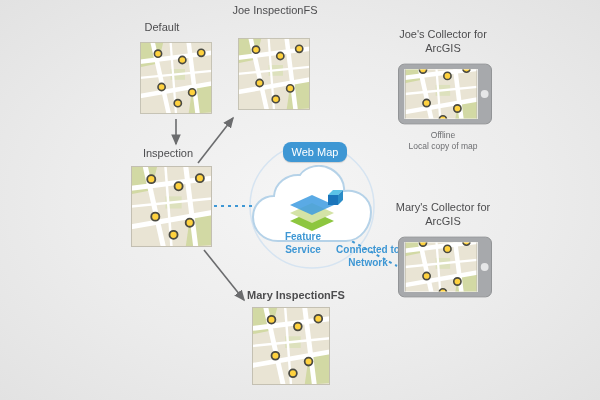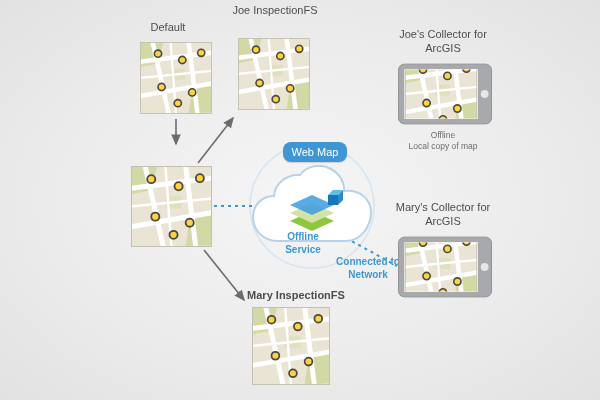--- a/index.html
+++ b/index.html
@@ -78,45 +78,46 @@
 
   <svg class="overlay" width="600" height="400" viewBox="0 0 600 400">
     <circle cx="312" cy="206" r="62" fill="none" stroke="#d6e4f1" stroke-width="1.5"></circle>
     <line x1="176" y1="119" x2="176" y2="144" stroke="#6b6c6e" stroke-width="1.6" marker-end="url(#arrowhead)"></line>
     <line x1="198" y1="163" x2="233" y2="118" stroke="#6b6c6e" stroke-width="1.6" marker-end="url(#arrowhead)"></line>
     <line x1="204" y1="250" x2="244" y2="300" stroke="#6b6c6e" stroke-width="1.6" marker-end="url(#arrowhead)"></line>
     <line x1="214" y1="206" x2="256" y2="206" stroke="#3e97d4" stroke-width="2" stroke-dasharray="3,4"></line>
     <line x1="346" y1="238" x2="397" y2="266" stroke="#3e97d4" stroke-width="2" stroke-dasharray="3,4"></line>
   </svg>
 
-  <div class="lbl" style="left:132px;top:21px;width:72px;">Default</div>
+  <div class="lbl" style="left:126px;top:21px;width:72px;">Default</div>
   <svg class="abs" style="left:140px;top:42px;" width="72" height="72">
       <use href="#map-thumb"></use>
     </svg>
 
   <div class="lbl" style="left:228px;top:4px;width:94px;">Joe InspectionFS</div>
   <svg class="abs" style="left:238px;top:38px;" width="72" height="72">
       <use href="#map-thumb"></use>
     </svg>
 
+  <div class="lbl" style="left:126px;top:147px;width:84px;">Inspection</div>
   <svg class="abs" style="left:131px;top:166px;" width="81" height="81">
       <use href="#map-thumb"></use>
     </svg>
 
   <div class="lbl" style="left:246px;top:289px;width:100px;font-weight:bold;">Mary InspectionFS</div>
   <svg class="abs" style="left:252px;top:307px;" width="78" height="78">
       <use href="#map-thumb"></use>
     </svg>
 
   <div class="banner" style="left:283px;top:142px;width:64px;height:20px;">Web Map</div>
   <svg class="abs" style="left:250px;top:165px;" width="124" height="84">
       <use href="#cloud"></use>
     </svg>
-  <div class="lbl blue" style="left:272px;top:231px;width:62px;">Offline Service</div>
-  <div class="lbl blue" style="left:334px;top:256px;width:68px;">Connected to Network</div>
+  <div class="lbl blue" style="left:272px;top:231px;width:62px;">Feature Service</div>
+  <div class="lbl blue" style="left:334px;top:244px;width:68px;">Connected to Network</div>
 
   <div class="lbl" style="left:393px;top:28px;width:100px;text-align:center;">Joe's Collector for ArcGIS</div>
   <svg class="abs" style="left:398px;top:63px;" width="94" height="62">
       <use href="#tablet"></use>
     </svg>
   <div class="lbl small" style="left:393px;top:141px;width:100px;">Local copy of map</div>
   <div class="lbl small" style="left:393px;top:130px;width:100px;">Offline</div>
 
   <div class="lbl" style="left:393px;top:201px;width:100px;">Mary's Collector for ArcGIS</div>
   <svg class="abs" style="left:398px;top:236px;" width="94" height="62">

